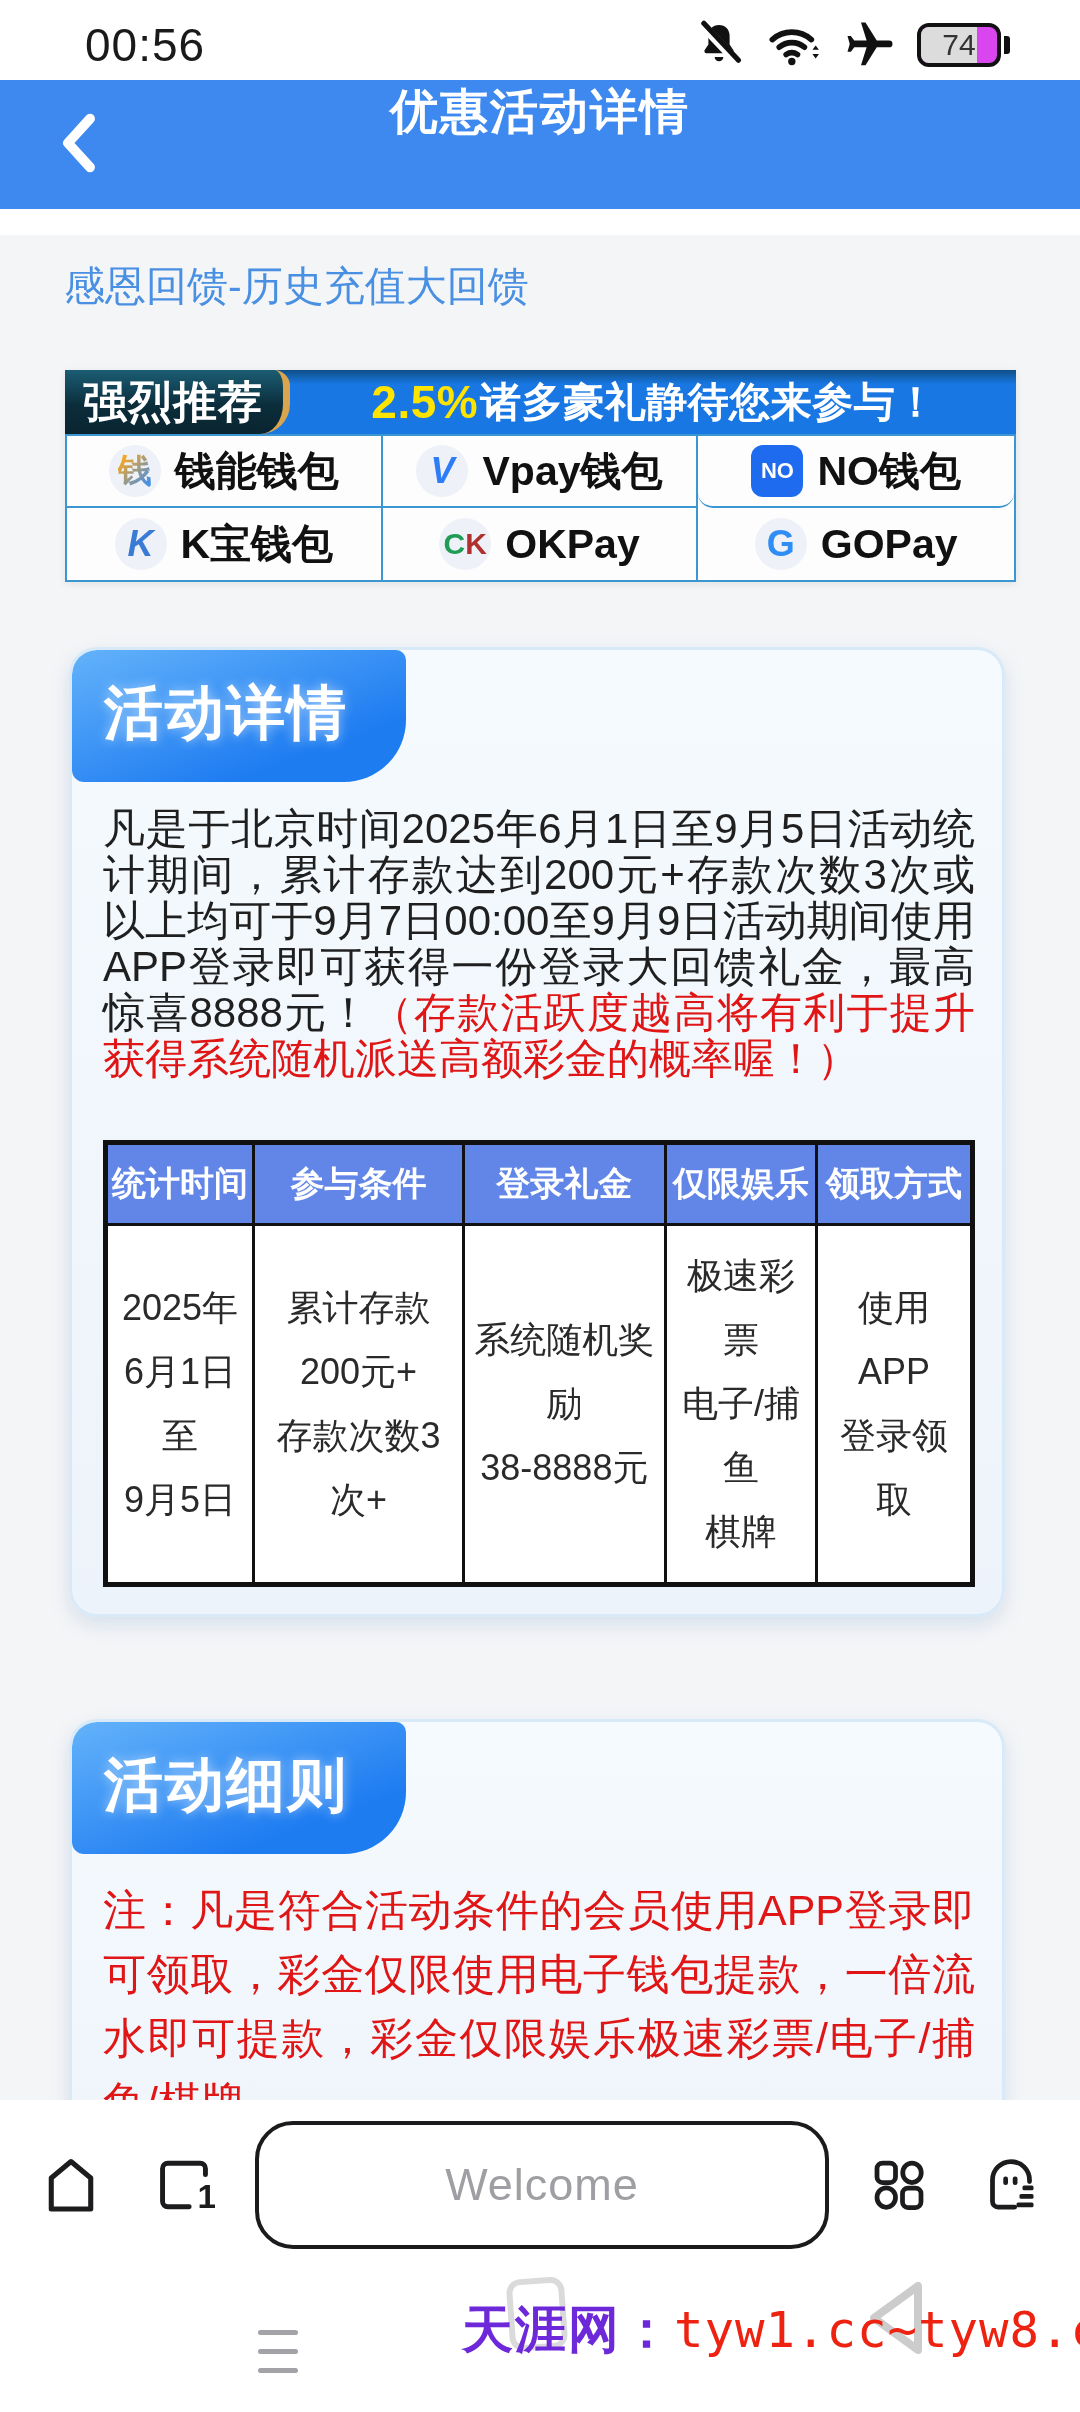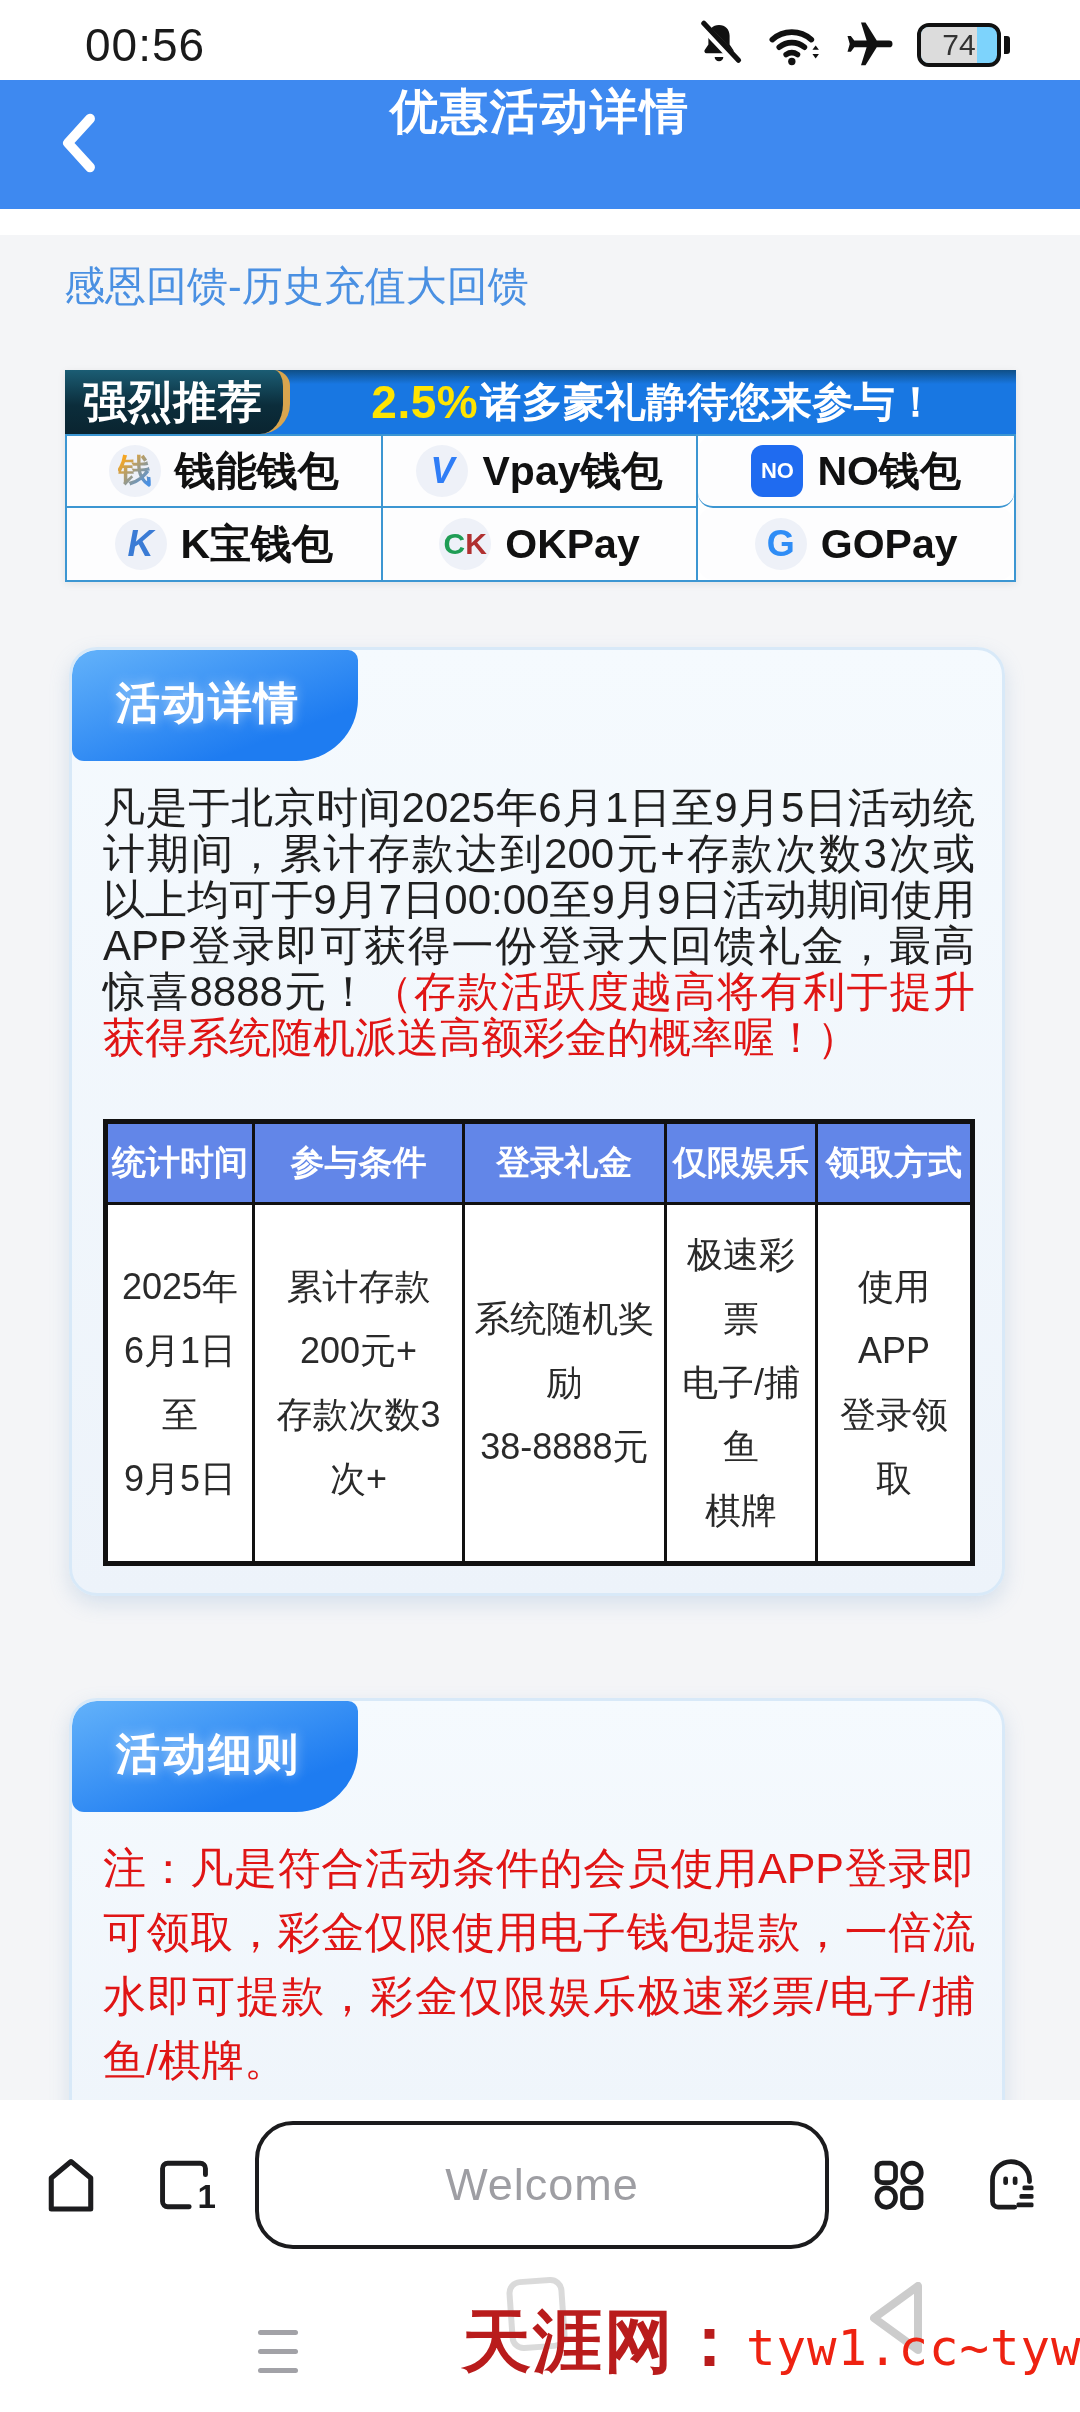--- a/index.html
+++ b/index.html
@@ -10,21 +10,21 @@
     font-family:"Liberation Sans","DejaVu Sans",sans-serif;
     -webkit-font-smoothing:antialiased;
   }
 
   
   .status-bar { height:80px; background:#ffffff; display:flex; align-items:center; justify-content:space-between; padding:10px 70px 0 85px;text-align:right; }
   .status-time { font-size:46px; color:#1a1a1a; letter-spacing:1px; }
   .status-icons { display:flex; align-items:center; gap:20px; }
   .status-icons svg { display:block; }
   .battery { position:relative; display:flex; align-items:center; }
-  .battery-shell { width:84px; height:44px; border:4px solid #111; border-radius:12px; position:relative; overflow:hidden; background:#7dd3fc; }
+  .battery-shell { width:84px; height:44px; border:4px solid #111; border-radius:12px; position:relative; overflow:hidden; background:#d946ef; }
   .battery-fill { position:absolute; left:0; top:0; bottom:0; width:74%; background:#dcdcdc; }
   .battery-num { position:absolute; inset:0; display:flex; align-items:center; justify-content:center; font-size:30px; color:#333; }
   .battery-tip { width:6px; height:18px; background:#111; border-radius:0 3px 3px 0; margin-left:3px; }
 
   
   .app-header { height:129px; background:#3e89f0; position:relative; display:flex; align-items:flex-start; justify-content:center; }
   .back-btn { position:absolute; left:44px; top:50%; transform:translateY(-50%); width:70px; height:90px; display:flex; align-items:center; justify-content:center; background:none; border:none; cursor:pointer; }
   .header-title { color:#ffffff; font-size:48px; font-weight:bold; letter-spacing:2px; }
 
   
@@ -49,21 +49,21 @@
   .chip-vpay .chip-a { color:#2f7df6; font-size:36px; font-style:italic; }
   .chip-no { background:#1f6bf0; border-radius:12px; }
   .chip-no .chip-a { color:#fff; font-size:22px; }
   .chip-k .chip-a { color:#3a7bd5; font-size:36px; font-style:italic; }
   .chip-ok .chip-a { color:#1f9d55; font-size:30px; }
   .chip-ok .chip-b { color:#b03030; font-size:30px; font-weight:bold; }
   .chip-go .chip-a { color:#2f8df6; font-size:36px; }
 
   
   .card { margin:65px 75px 0 69px; background:linear-gradient(180deg,#f5fafe 0%,#edf3fa 100%); border:3px solid #d8e9f8; border-radius:28px; box-shadow:0 8px 20px rgba(110,150,195,.22); overflow:hidden; }
-  .card-badge { display:inline-block; background:linear-gradient(160deg,#63b2fa 0%,#1e7cf1 75%); color:#fff; font-size:44px; font-weight:bold; letter-spacing:2px; padding:24px 58px 28px 44px; border-radius:24px 10px 62px 12px; text-shadow:0 0 12px rgba(255,255,255,.55); }
+  .card-badge { display:inline-block; background:linear-gradient(160deg,#63b2fa 0%,#1e7cf1 75%); color:#fff; font-size:59px; font-weight:bold; letter-spacing:2px; padding:24px 58px 28px 32px; border-radius:24px 10px 62px 12px; text-shadow:0 0 12px rgba(255,255,255,.55); }
   .card-body { padding:24px 27px 27px 31px; }
   .body-text { font-size:42px; line-height:46px; color:#1f1f1f; text-align:justify; }
   .red { color:#e01515; }
 
   table.detail { width:100%; border-collapse:collapse; border:5px solid #111; margin-top:58px; background:#fff; }
   table.detail th { background:#6286e8; color:#fff; font-size:34px; font-weight:bold; padding:16px 4px; border:3px solid #111; white-space:nowrap; }
   table.detail td { font-size:36px; color:#2a2a2a; text-align:center; vertical-align:middle; padding:18px 6px; border:3px solid #111; white-space:pre-line; line-height:64px; background:#fff; }
   td.red-cell { color:#d00f0f; }
 
   .rules-note { font-size:43px; line-height:64px; color:#e01515; text-align:justify; }
@@ -76,21 +76,21 @@
   .nav-icon svg { display:block; }
   .tabs-btn { margin-left:50px; }
   .address-pill { flex:1; margin:0 40px; height:128px; border:4px solid #1b1b1d; border-radius:38px; background:#fff; display:flex; align-items:center; justify-content:center; cursor:pointer;text-align:center; }
   .address-text { color:#9e9ea3; font-size:45px; letter-spacing:1px; }
   .profile-btn { margin-left:52px; }
   .footer-row { position:relative; height:142px; }
   .hamburger { position:absolute; left:258px; top:60px; width:40px; background:none; border:none; cursor:default; }
   .hamburger span { display:block; height:5px; background:#a2a2a7; border-radius:3px; margin-bottom:14px; }
   .hamburger span:last-child { margin-bottom:0; }
   .footer-mark { position:absolute; left:462px; top:26px; white-space:nowrap; display:flex; align-items:baseline; }
-  .footer-site { color:#b91c1c; font-size:69px; font-weight:bold; letter-spacing:2px; }
+  .footer-site { color:#6d28d9; font-size:51px; font-weight:bold; letter-spacing:2px; }
   .footer-urls { color:#ee2211; font-size:49px; font-family:"DejaVu Sans Mono",monospace; letter-spacing:1px; }
   .wm-rect { position:absolute; left:508px; top:8px; width:58px; height:72px; border:6px solid #bcbcbc; border-radius:14px; opacity:.55; transform:rotate(-4deg); z-index:-0; }
   .wm-tri { position:absolute; left:862px; top:8px; opacity:.6; }
   .footer-mark, .hamburger { z-index:2; }
   .watermarks { position:absolute; inset:0; z-index:1; pointer-events:none; }
 </style>
 </head>
 <body>
 
 <div class="status-bar">

